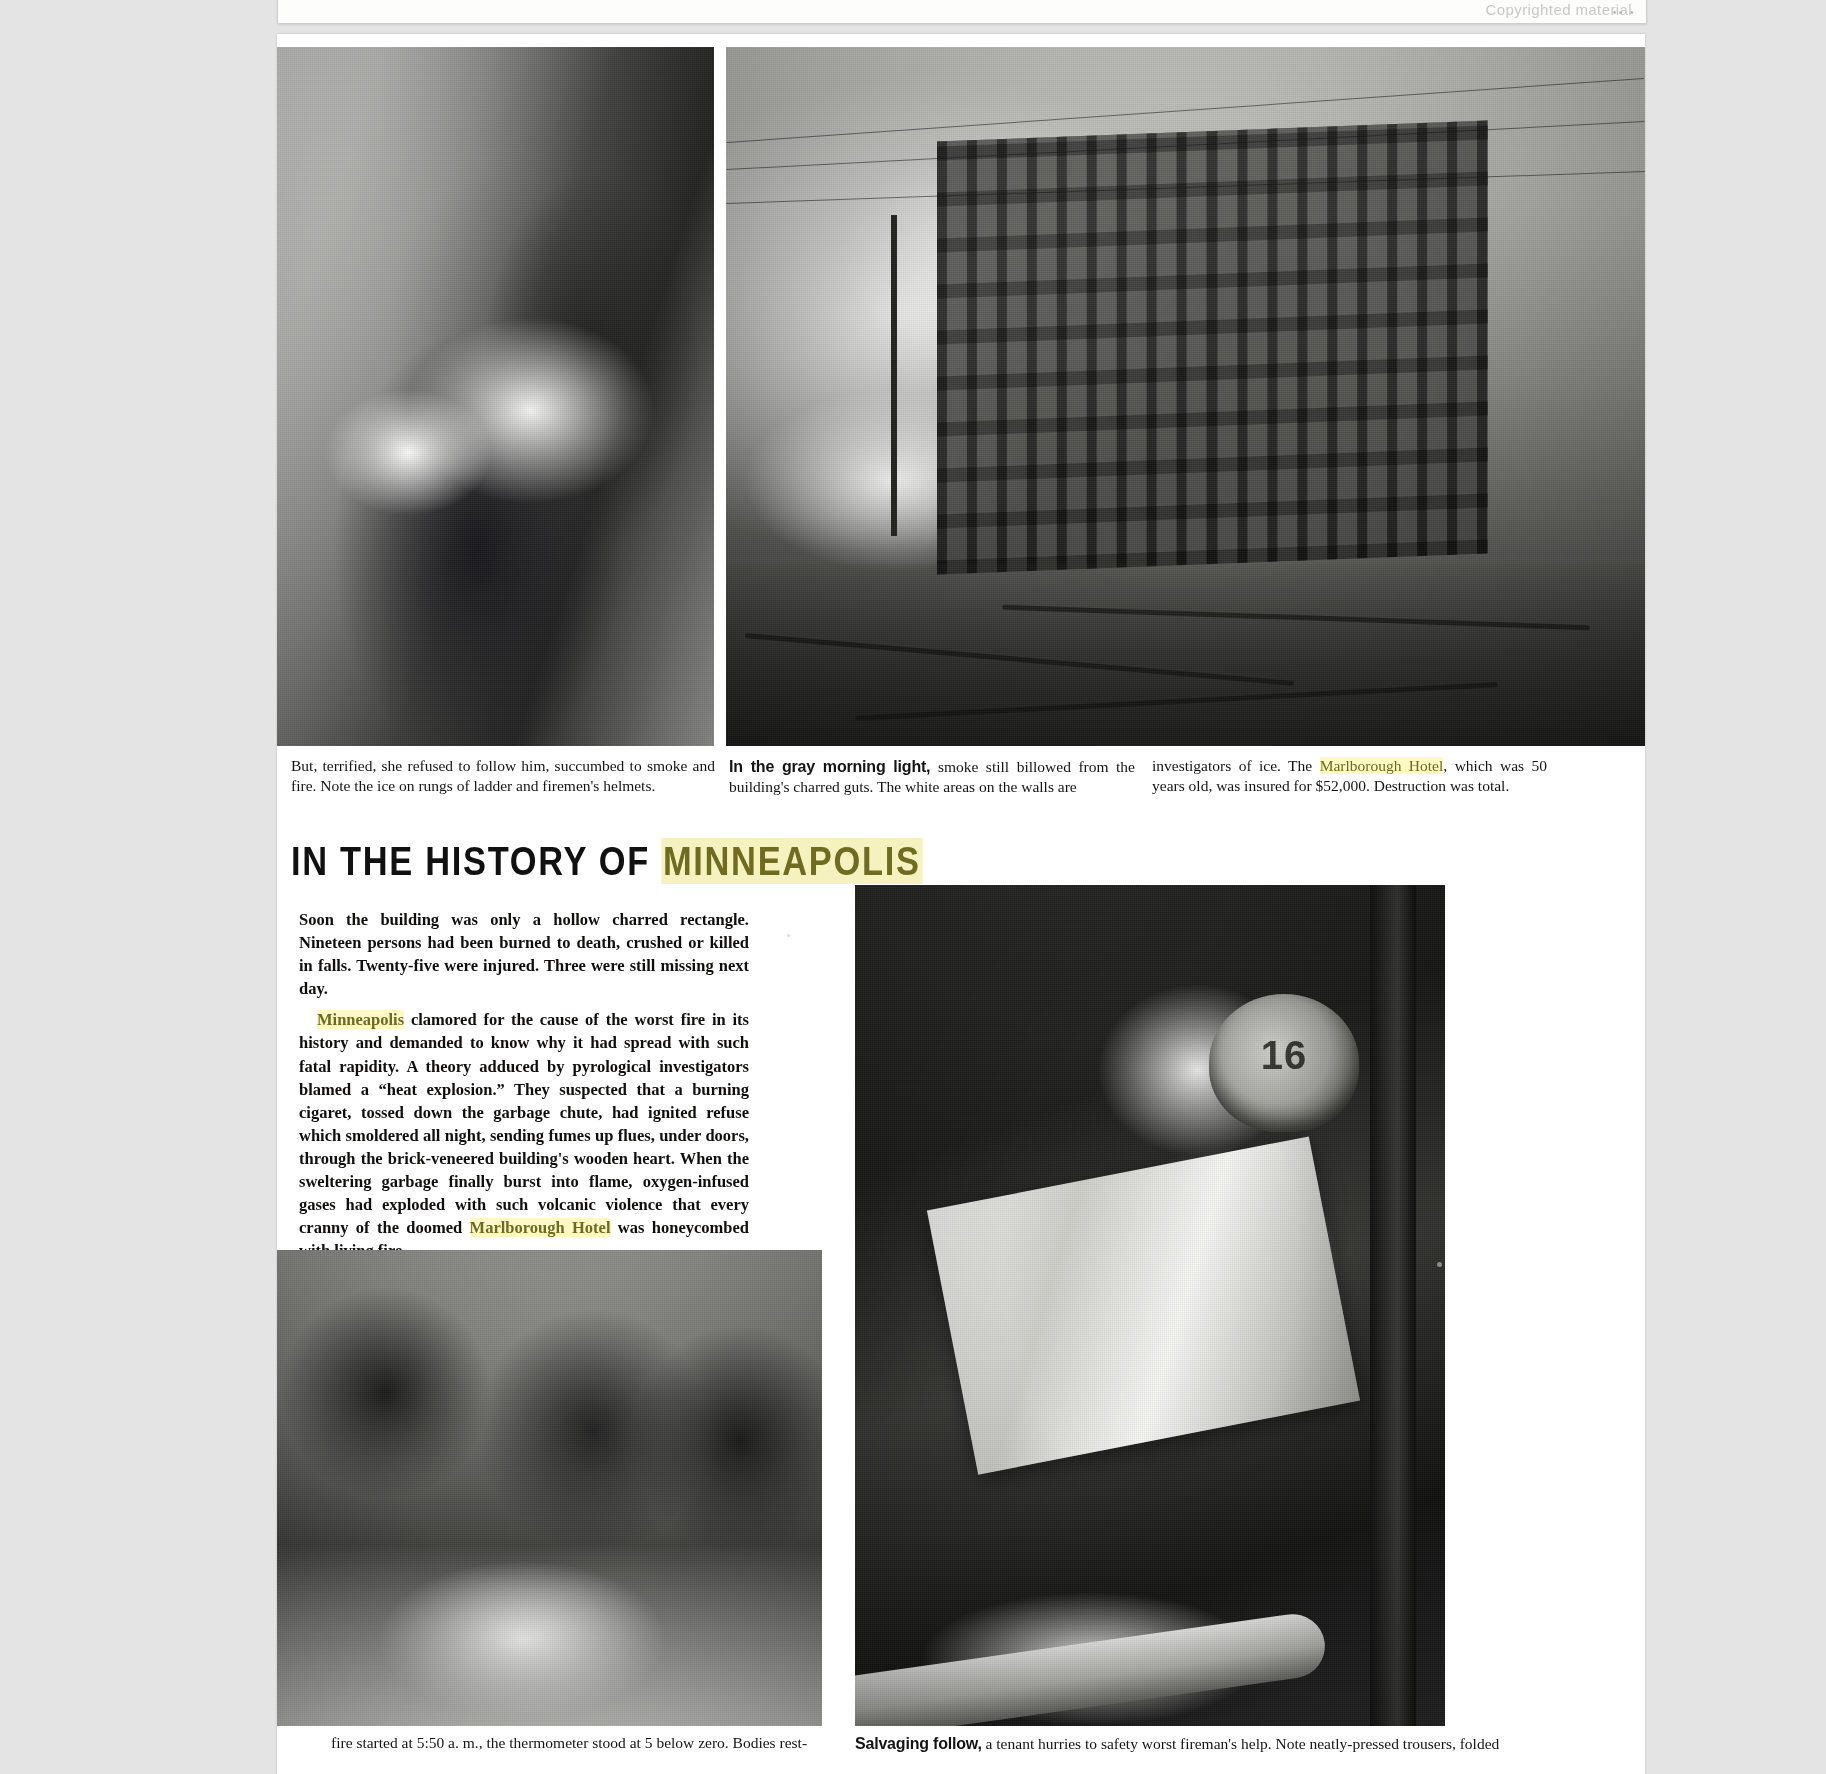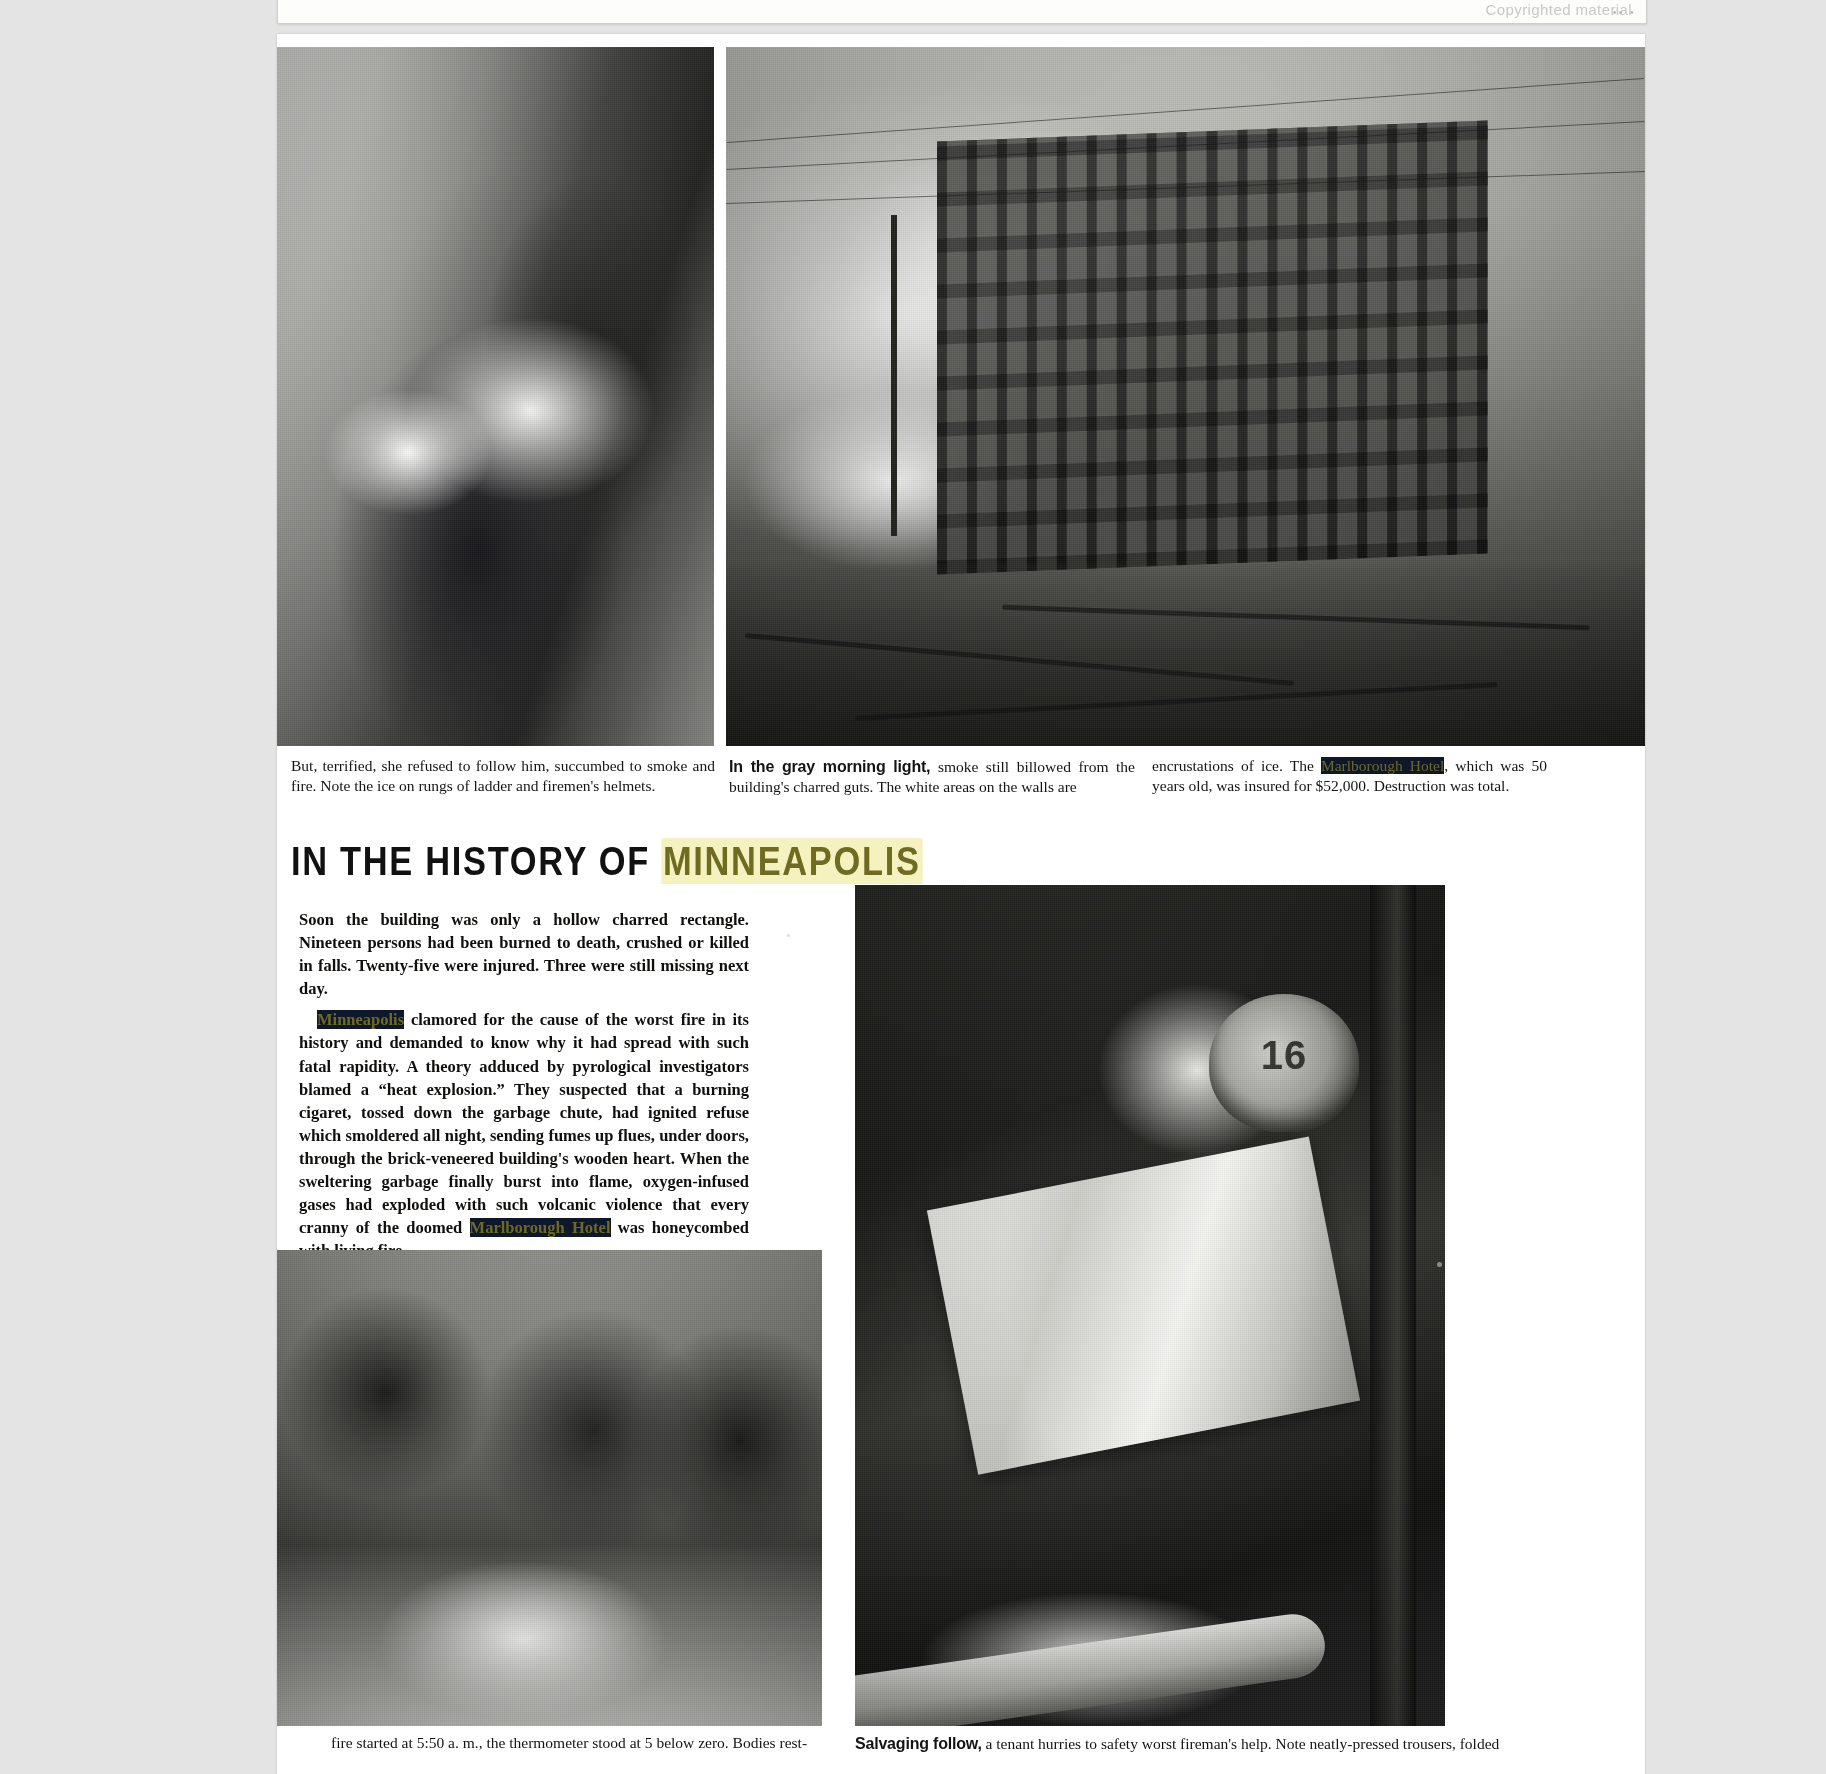--- a/index.html
+++ b/index.html
@@ -146,21 +146,21 @@
   }
 
   
   .cap{
     position:absolute;
     font-family:"Liberation Serif", serif;
     font-size:15.5px;line-height:1.32;color:#141414;
     text-align:justify;
   }
   .cap b{font-family:"Liberation Sans", sans-serif;font-weight:bold;font-size:16px;letter-spacing:-.2px;}
-  .hl{background:#0f172a;color:#6d6a24;}
+  .hl{background:#fef9c3;color:#6d6a24;}
 
   #cap-ladder{left:14px;top:722px;width:424px;}
   #cap-building-a{left:452px;top:722px;width:406px;}
   #cap-building-b{left:875px;top:722px;width:395px;}
 
   
   .headline{
     position:absolute;left:14px;top:804px;
     font-family:"Liberation Sans", sans-serif;
     font-weight:bold;
@@ -221,21 +221,21 @@
 
   <div class="cap" id="cap-ladder">
     <span>But, terrified, she refused to follow him, succumbed to smoke and fire. Note the ice on rungs of ladder and firemen's helmets.</span>
   </div>
 
   <div class="cap" id="cap-building-a">
     <b>In the gray morning light,</b><span> smoke still billowed from the building's charred guts. The white areas on the walls are</span>
   </div>
 
   <div class="cap" id="cap-building-b">
-    <span>encrustations of ice. The </span><span class="hl">Marlborough Hotel</span><span>, which was 50 years old, was insured for $52,000.  Destruction was total.</span>
+    <span>investigators of ice. The </span><span class="hl">Marlborough Hotel</span><span>, which was 50 years old, was insured for $52,000.  Destruction was total.</span>
   </div>
 
   <div class="headline">
     <span>IN THE HISTORY OF </span><span class="city">MINNEAPOLIS</span>
   </div>
 
   <div class="body-col">
     <p>Soon the building was only a hollow charred rectangle.  Nineteen persons had been burned to death, crushed or killed in falls.  Twenty-five were injured.  Three were still missing next day.</p>
     <p><span class="hl">Minneapolis</span><span> clamored for the cause of the worst fire in its history and demanded to know why it had spread with such fatal rapidity. A theory adduced by pyrological investigators blamed a “heat explosion.”  They suspected that a burning cigaret, tossed down the garbage chute, had ignited refuse which smoldered all night, sending fumes up flues, under doors, through the brick-veneered building's wooden heart. When the sweltering garbage finally burst into flame, oxygen-infused gases had exploded with such volcanic violence that every cranny of the doomed </span><span class="hl">Marlborough Hotel</span><span> was honeycombed with living fire.</span></p>
   </div>

